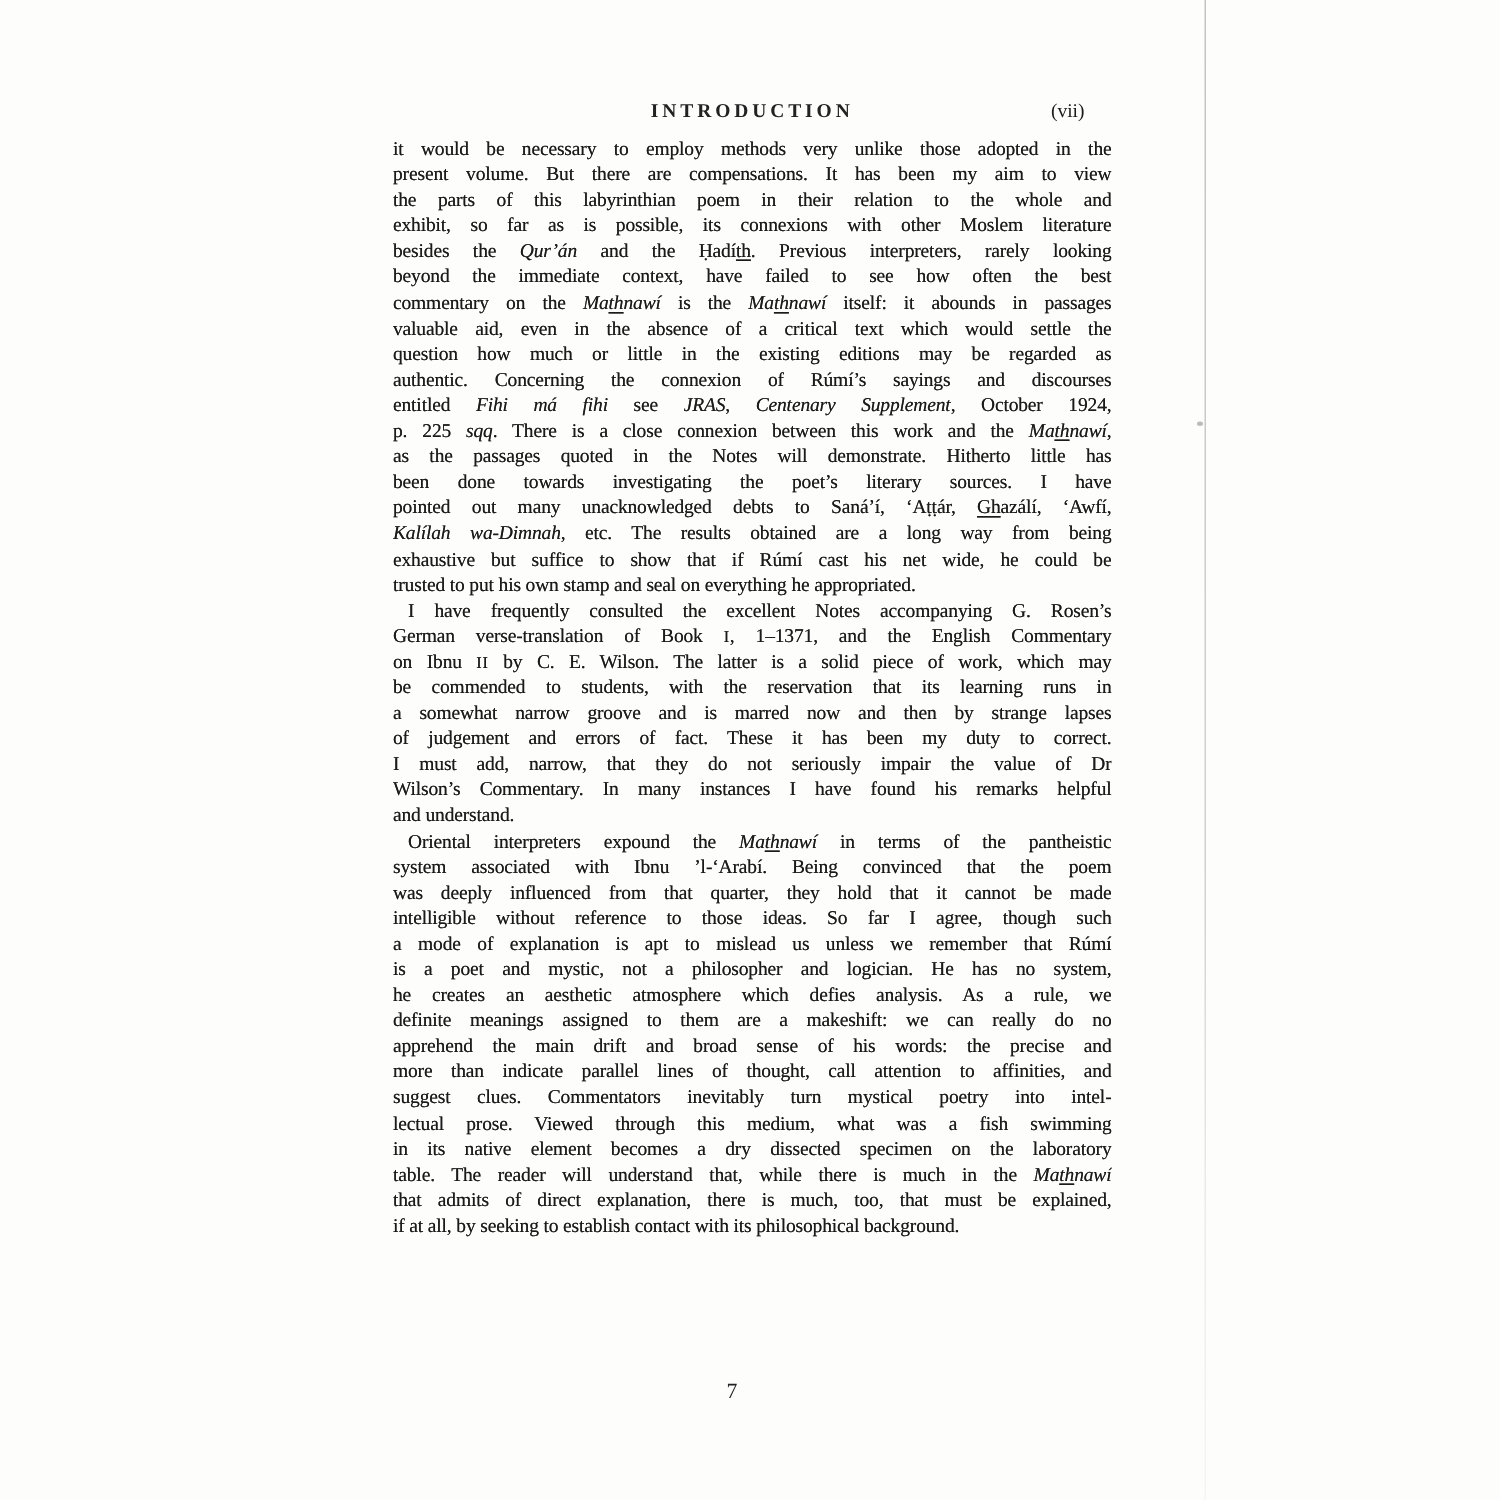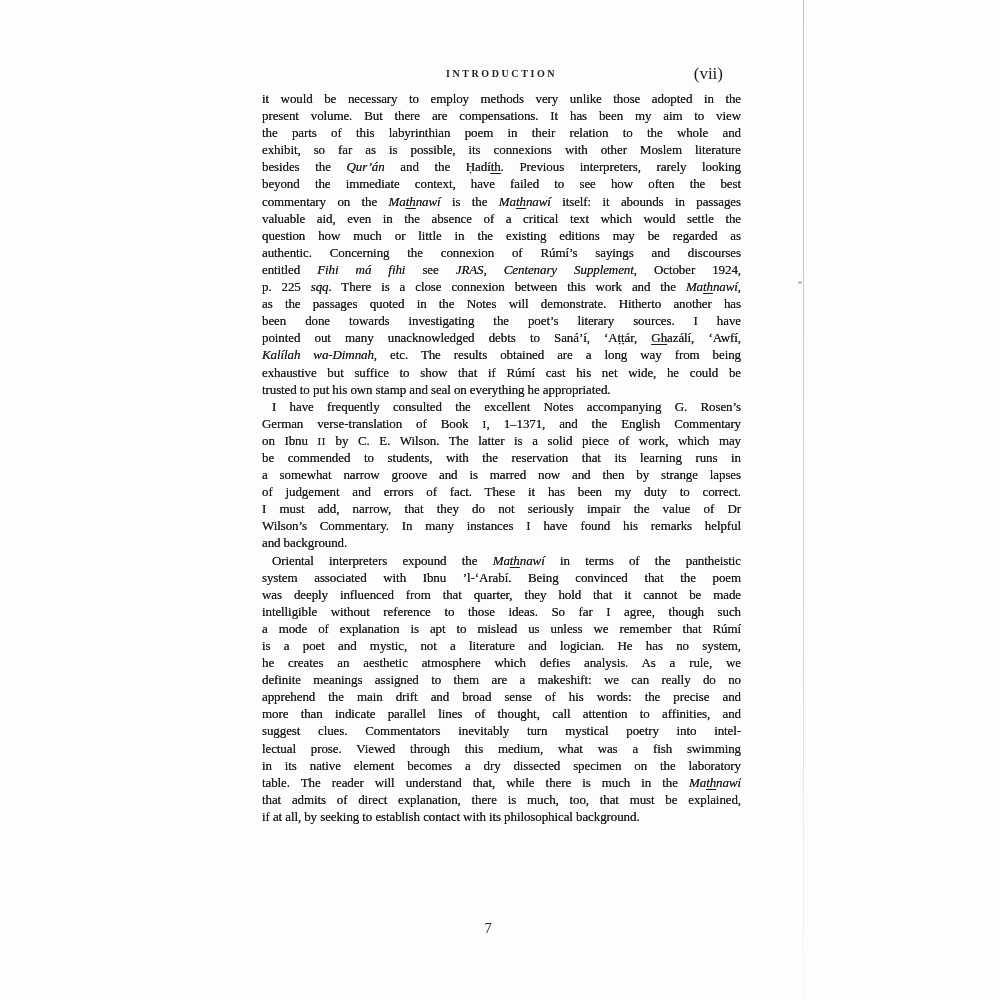--- a/index.html
+++ b/index.html
@@ -35,29 +35,29 @@
   }
   .running-head {
     position: absolute;
     left: 262px; top: 65px;
     width: 479px; height: 17px;
     line-height: 17px;
   }
   .running-head .title {
     display: block;
     text-align: center;
-    font-size: 10px;
+    font-size: 13px;
     font-weight: 700;
     letter-spacing: 2.6px;
     color: #222;
   }
   .running-head .folio {
     position: absolute;
     right: 18px; top: 0;
-    font-size: 17px;
+    font-size: 13px;
     line-height: 17px;
     font-weight: 400;
   }
   .text-block {
     position: absolute;
     left: 262px; top: 90px;
     width: 479px;
     font-size: 13px;
     letter-spacing: -0.1px;
     text-shadow: 0 0 .3px rgba(20,20,20,.8);
@@ -104,45 +104,45 @@
         <div class="line"><span>the parts of this labyrinthian poem in their relation to the whole and</span></div>
         <div class="line"><span>exhibit, so far as is possible, its connexions with other Moslem literature</span></div>
         <div class="line"><span>besides the </span><span class="it">Qur’án</span><span> and the Ḥadí</span><span class="un">th</span><span>. Previous interpreters, rarely looking</span></div>
         <div class="line"><span>beyond the immediate context, have failed to see how often the best</span></div>
         <div class="line"><span>commentary on the </span><span class="it">Ma</span><span class="it un">th</span><span class="it">nawí</span><span> is the </span><span class="it">Ma</span><span class="it un">th</span><span class="it">nawí</span><span> itself: it abounds in passages</span></div>
         <div class="line"><span>valuable aid, even in the absence of a critical text which would settle the</span></div>
         <div class="line"><span>question how much or little in the existing editions may be regarded as</span></div>
         <div class="line"><span>authentic. Concerning the connexion of Rúmí’s sayings and discourses</span></div>
         <div class="line"><span>entitled </span><span class="it">Fihi má fihi</span><span> see </span><span class="it">JRAS</span><span>, </span><span class="it">Centenary Supplement</span><span>, October 1924,</span></div>
         <div class="line"><span>p. 225 </span><span class="it">sqq</span><span>. There is a close connexion between this work and the </span><span class="it">Ma</span><span class="it un">th</span><span class="it">nawí</span><span>,</span></div>
-        <div class="line"><span>as the passages quoted in the Notes will demonstrate. Hitherto another has</span></div>
+        <div class="line"><span>as the passages quoted in the Notes will demonstrate. Hitherto little has</span></div>
         <div class="line"><span>been done towards investigating the poet’s literary sources. I have</span></div>
         <div class="line"><span>pointed out many unacknowledged debts to Saná’í, ‘Aṭṭár, </span><span class="un">Gh</span><span>azálí, ‘Awfí,</span></div>
         <div class="line"><span class="it">Kalílah wa-Dimnah</span><span>, etc. The results obtained are a long way from being</span></div>
         <div class="line"><span>exhaustive but suffice to show that if Rúmí cast his net wide, he could be</span></div>
         <div class="line last"><span>trusted to put his own stamp and seal on everything he appropriated.</span></div>
       </div>
       <div class="para">
         <div class="line indent"><span>I have frequently consulted the excellent Notes accompanying G. Rosen’s</span></div>
         <div class="line"><span>German verse-translation of Book </span><span class="sc">I</span><span>, 1–1371, and the English Commentary</span></div>
         <div class="line"><span>on Ibnu </span><span class="sc">II</span><span> by C. E. Wilson. The latter is a solid piece of work, which may</span></div>
         <div class="line"><span>be commended to students, with the reservation that its learning runs in</span></div>
         <div class="line"><span>a somewhat narrow groove and is marred now and then by strange lapses</span></div>
         <div class="line"><span>of judgement and errors of fact. These it has been my duty to correct.</span></div>
         <div class="line"><span>I must add, narrow, that they do not seriously impair the value of Dr</span></div>
         <div class="line"><span>Wilson’s Commentary. In many instances I have found his remarks helpful</span></div>
-        <div class="line last"><span>and background.</span></div>
+        <div class="line last"><span>and understand.</span></div>
       </div>
       <div class="para">
         <div class="line indent"><span>Oriental interpreters expound the </span><span class="it">Ma</span><span class="it un">th</span><span class="it">nawí</span><span> in terms of the pantheistic</span></div>
         <div class="line"><span>system associated with Ibnu ’l-‘Arabí. Being convinced that the poem</span></div>
         <div class="line"><span>was deeply influenced from that quarter, they hold that it cannot be made</span></div>
         <div class="line"><span>intelligible without reference to those ideas. So far I agree, though such</span></div>
         <div class="line"><span>a mode of explanation is apt to mislead us unless we remember that Rúmí</span></div>
-        <div class="line"><span>is a poet and mystic, not a literature and logician. He has no system,</span></div>
+        <div class="line"><span>is a poet and mystic, not a philosopher and logician. He has no system,</span></div>
         <div class="line"><span>he creates an aesthetic atmosphere which defies analysis. As a rule, we</span></div>
         <div class="line"><span>definite meanings assigned to them are a makeshift: we can really do no</span></div>
         <div class="line"><span>apprehend the main drift and broad sense of his words: the precise and</span></div>
         <div class="line"><span>more than indicate parallel lines of thought, call attention to affinities, and</span></div>
         <div class="line"><span>suggest clues. Commentators inevitably turn mystical poetry into intel-</span></div>
         <div class="line"><span>lectual prose. Viewed through this medium, what was a fish swimming</span></div>
         <div class="line"><span>in its native element becomes a dry dissected specimen on the laboratory</span></div>
         <div class="line"><span>table. The reader will understand that, while there is much in the </span><span class="it">Ma</span><span class="it un">th</span><span class="it">nawí</span></div>
         <div class="line"><span>that admits of direct explanation, there is much, too, that must be explained,</span></div>
         <div class="line last"><span>if at all, by seeking to establish contact with its philosophical background.</span></div>

